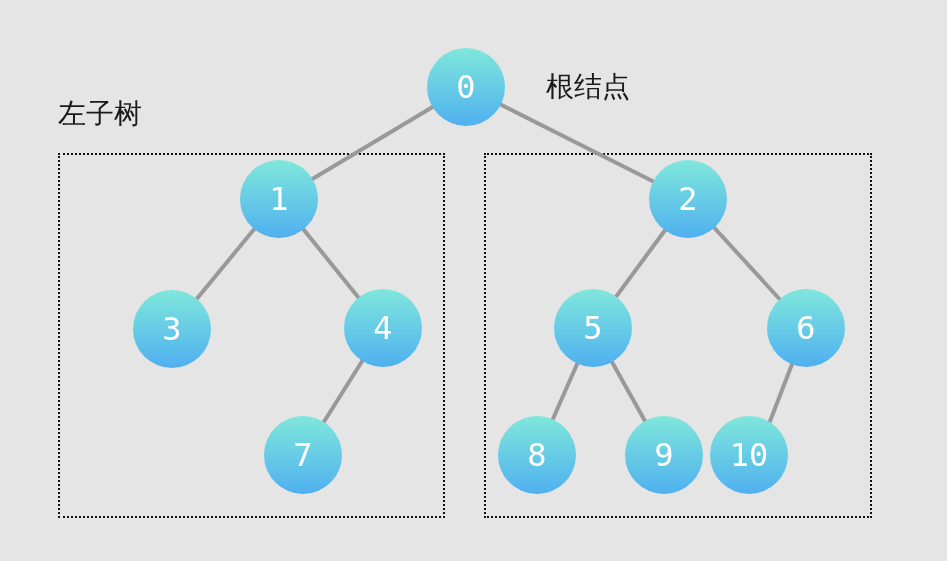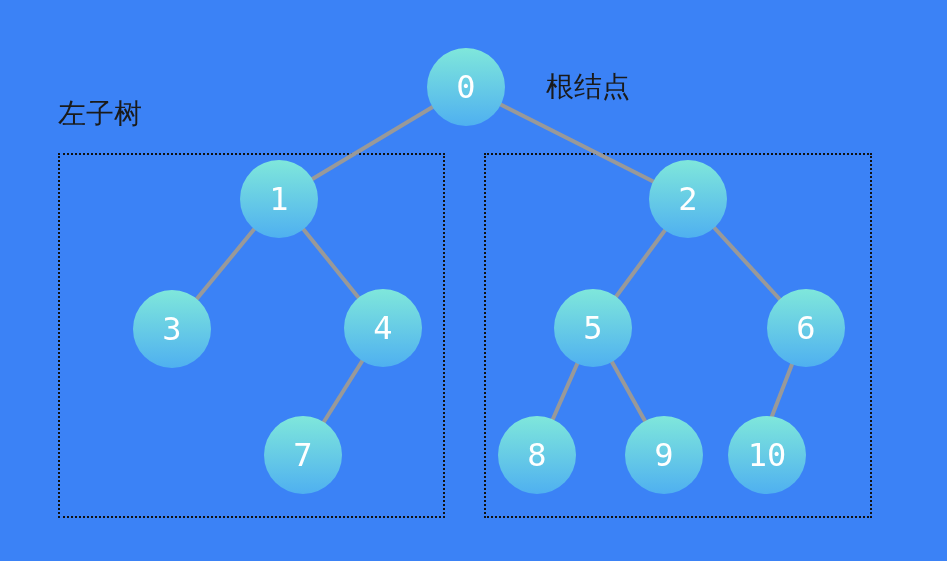--- a/index.html
+++ b/index.html
@@ -7,21 +7,21 @@
     --grad-bottom:#4fb0f0;
     --edge-color:#999999;
     --box-border:#111111;
     --node-text:#ffffff;
     --label-text:#1a1a1a;
   }
   html,body{margin:0;padding:0;background:#ffffff;}
   .canvas{
     position:relative;
     width:947px;height:561px;
-    background:#3b82f6;
+    background:#e5e5e5;
     overflow:hidden;
     font-family:"Liberation Sans","DejaVu Sans",sans-serif;
   }
   .subtree-box{
     position:absolute;
     border:2px dotted var(--box-border);
     box-sizing:border-box;
     background:transparent;
   }
   .box-left{left:58px;top:153px;width:387px;height:365px;}
@@ -101,18 +101,18 @@
       </div>
       <div class="tree-node" style="left: 264px; top: 416px;">
         <span>7</span>
       </div>
       <div class="tree-node" style="left: 498px; top: 416px;">
         <span>8</span>
       </div>
       <div class="tree-node" style="left: 625px; top: 416px;">
         <span>9</span>
       </div>
-      <div class="tree-node" style="left: 728px; top: 416px;">
+      <div class="tree-node" style="left: 710px; top: 416px;">
         <span>10</span>
       </div>
     </div>
 
 </div>
 
 </body></html>

